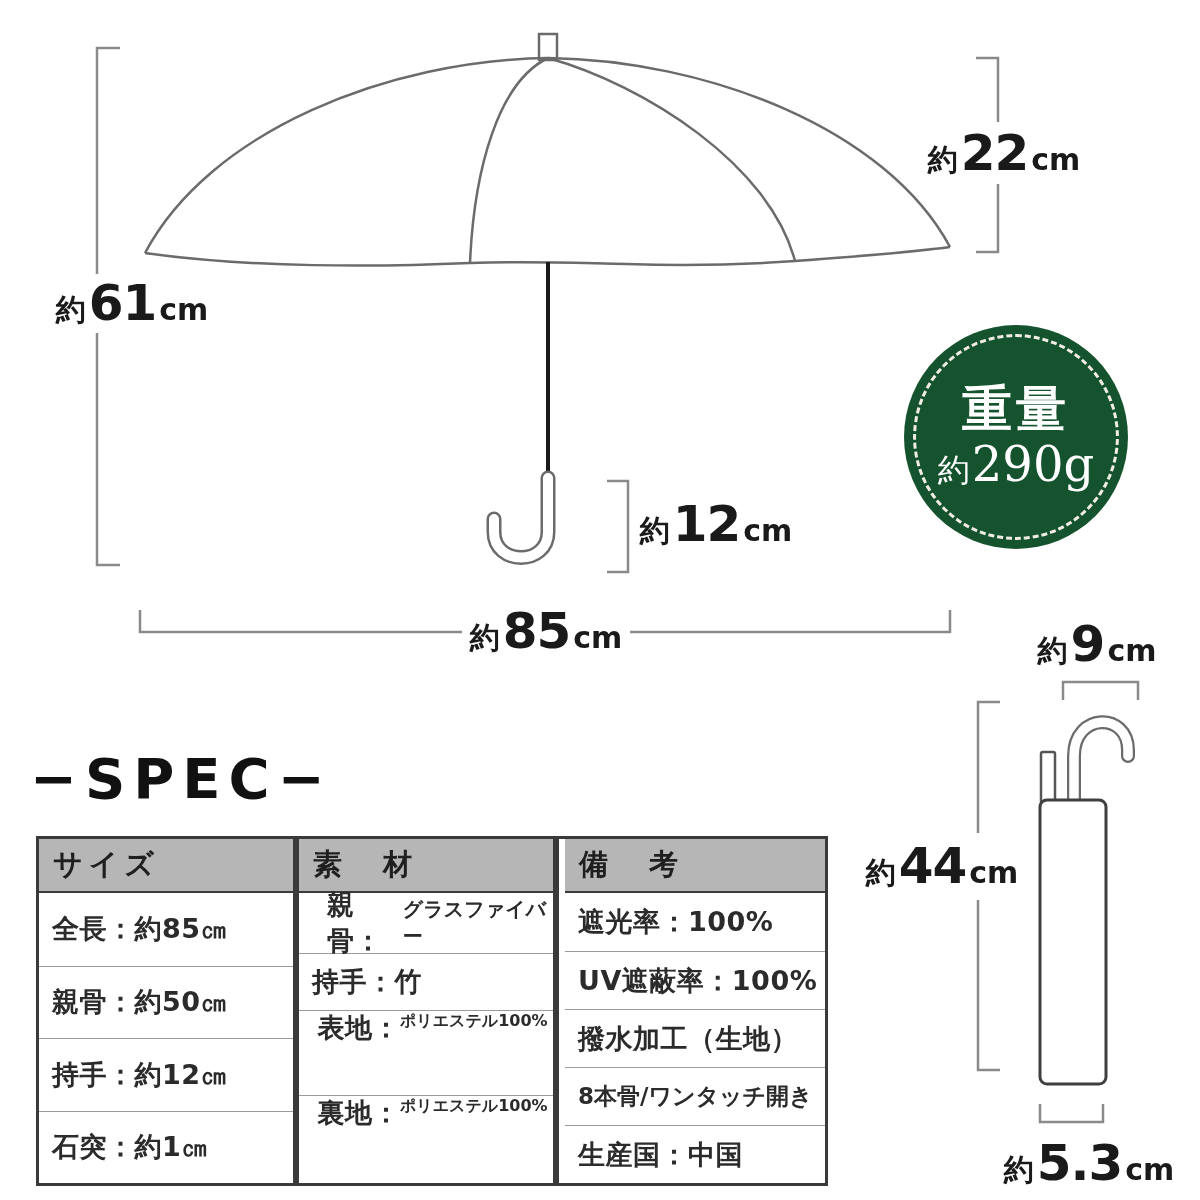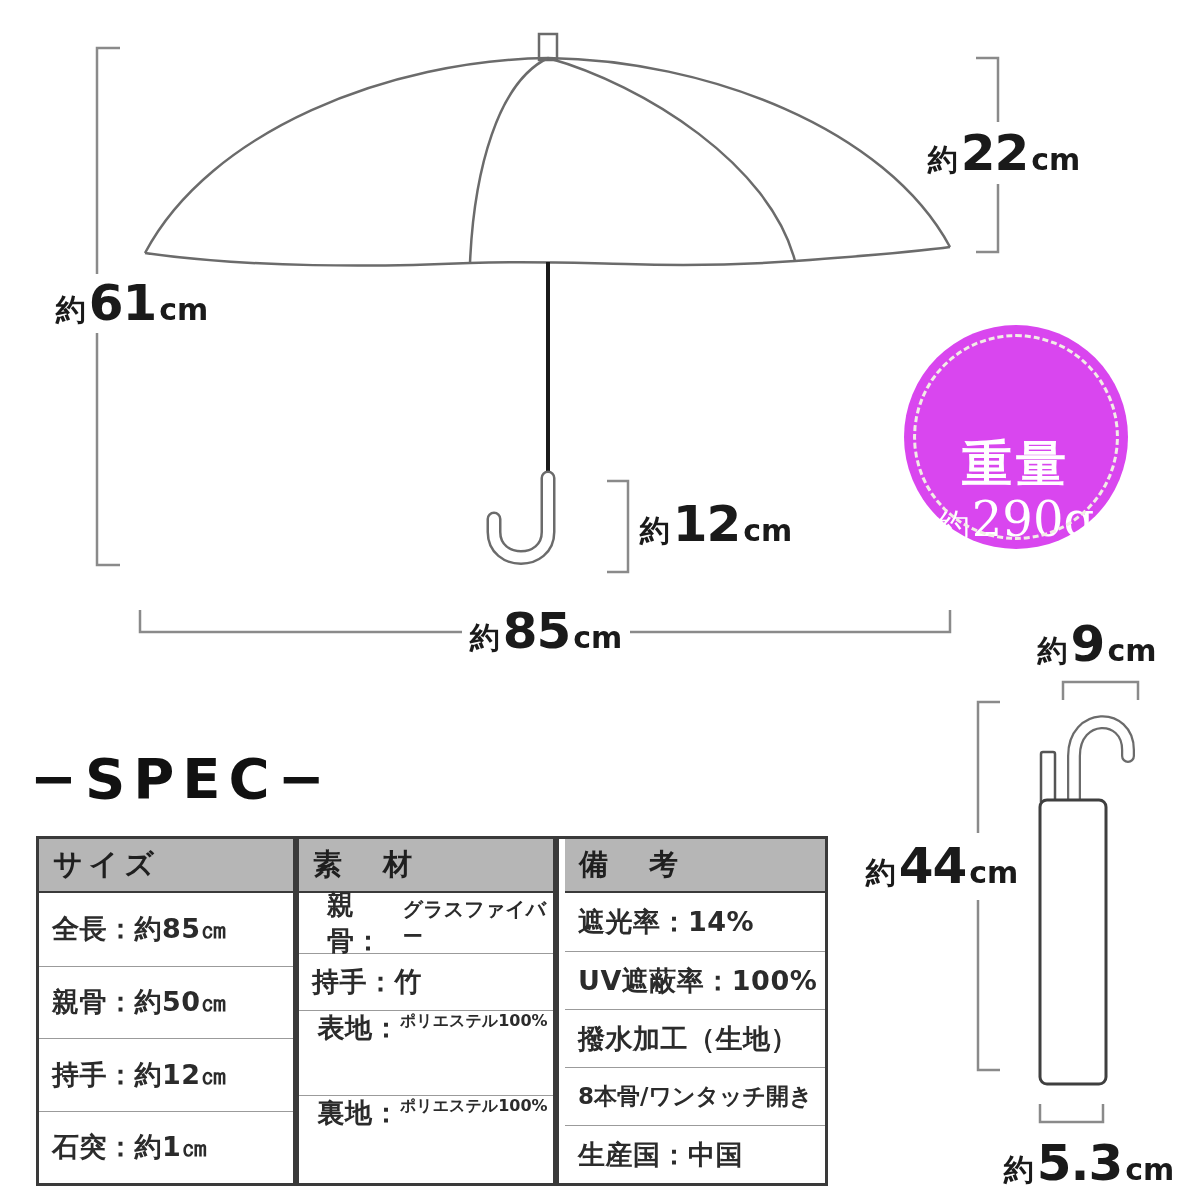--- a/index.html
+++ b/index.html
@@ -9,21 +9,21 @@
 
   
   .dim{position:absolute;display:flex;align-items:baseline;gap:3px;background:#fff;
        padding:0 5px;transform:translate(-50%,-50%);white-space:nowrap;}
   .dim .approx{font-size:30px;font-weight:600;}
   .dim .val{font-size:50px;font-weight:800;letter-spacing:-1px;}
   .dim .unit{font-size:30px;font-weight:600;}
 
   
   .badge{position:absolute;left:904px;top:325px;width:224px;height:224px;border-radius:50%;
-         background:#d946ef;display:flex;flex-direction:column;align-items:center;justify-content:flex-end;}
+         background:#14532d;display:flex;flex-direction:column;align-items:center;justify-content:center;}
   .badge::before{content:"";position:absolute;left:9px;top:9px;right:9px;bottom:9px;
          border:3px dashed #f2ede6;border-radius:50%;}
   .badge .bt{font-family:"DejaVu Serif","Liberation Serif",serif;font-weight:700;
          font-size:50px;color:#fff;line-height:1.1;letter-spacing:4px;}
   .badge .bw{font-family:"DejaVu Serif","Liberation Serif",serif;color:#fff;line-height:1.2;
          display:flex;align-items:baseline;gap:2px;}
   .badge .bw .approx{font-size:32px;}
   .badge .bw .val{font-size:48px;}
 
   
@@ -157,21 +157,21 @@
         <span class="small">ポリエステル100%</span>
       </div>
       <div class="tr two" style="height:86px;">
         <span>裏地：</span>
         <span class="small">ポリエステル100%</span>
       </div>
     </div>
 
     <div class="col col3">
       <div class="th">備　考</div>
-      <div class="tr">遮光率：14%</div>
+      <div class="tr">遮光率：100%</div>
       <div class="tr">UV遮蔽率：100%</div>
       <div class="tr">撥水加工（生地）</div>
       <div class="tr fit">8本骨/ワンタッチ開き</div>
       <div class="tr">生産国：中国</div>
     </div>
 
   </div>
 </div>
 
 </body></html>

